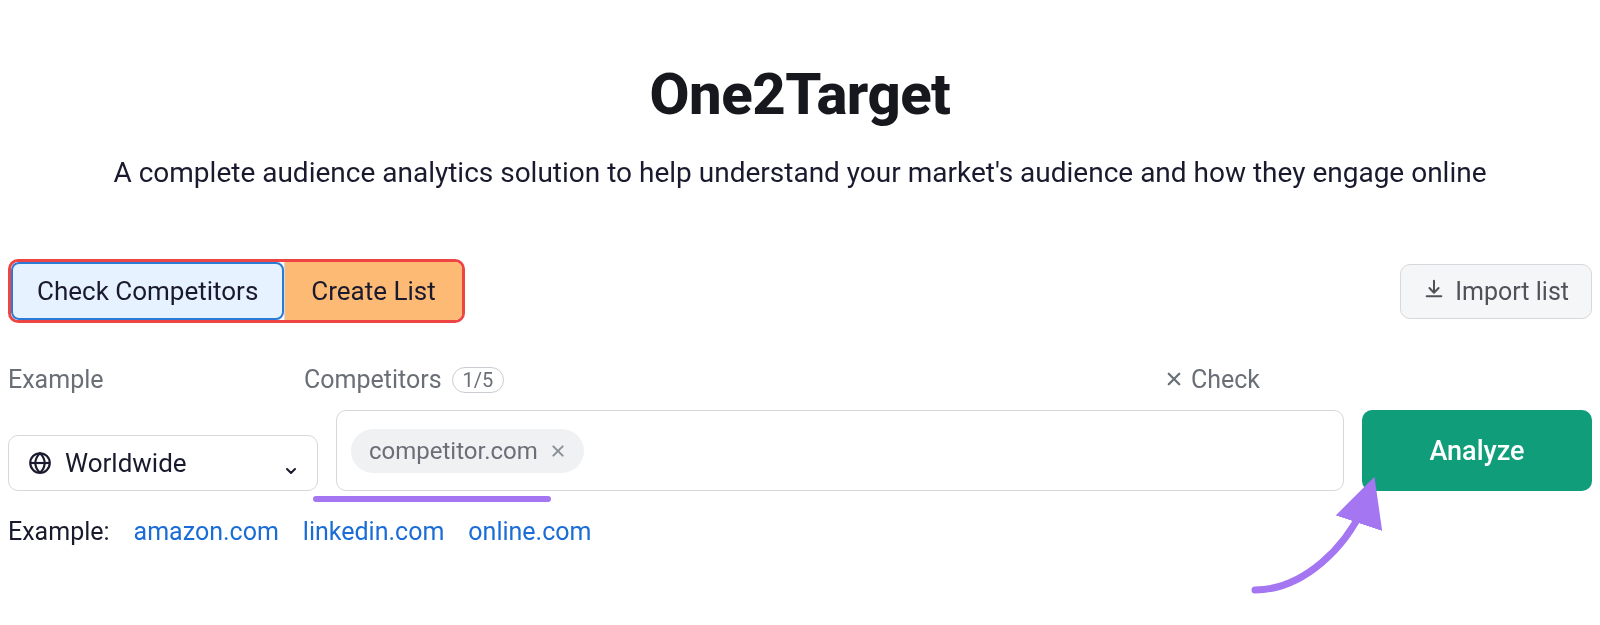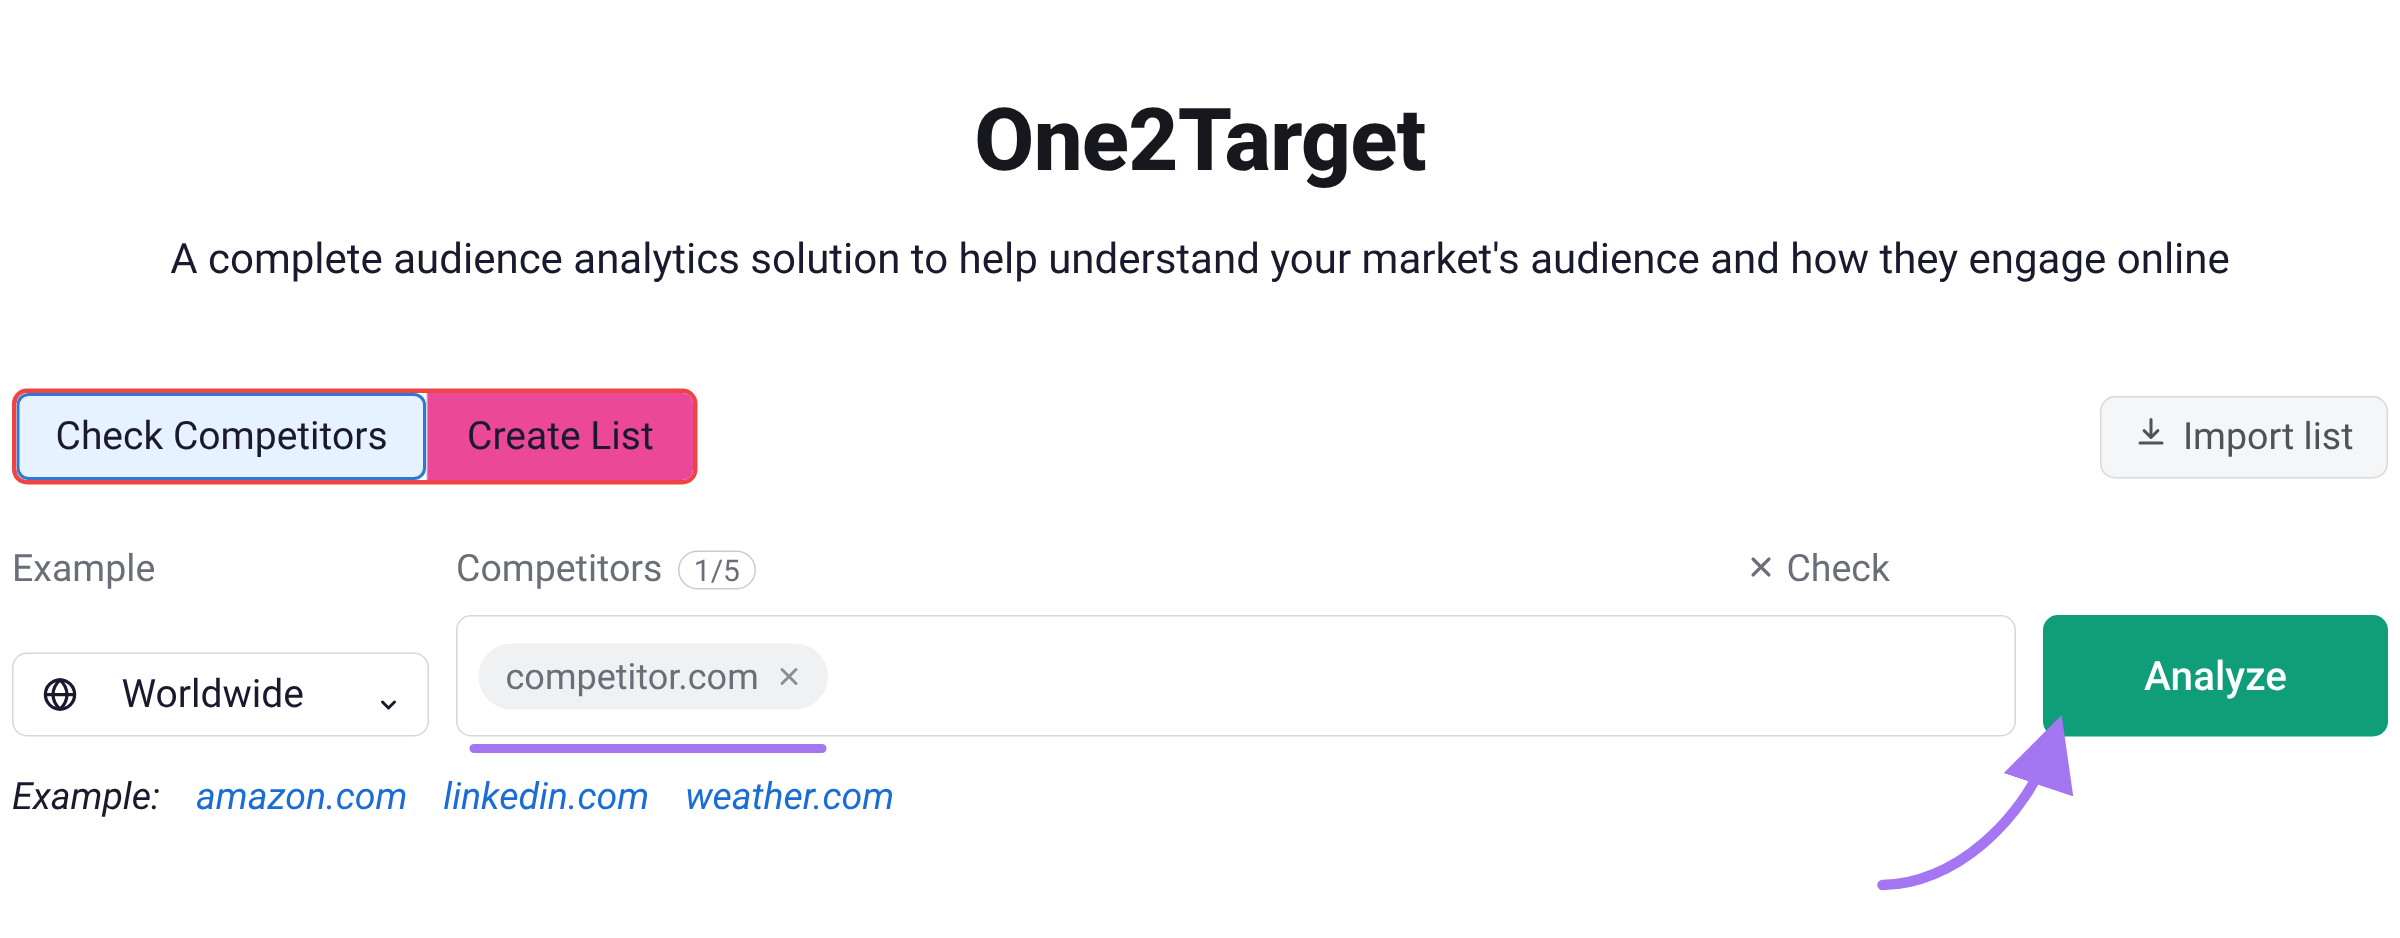--- a/index.html
+++ b/index.html
@@ -35,21 +35,21 @@
       margin-top: 70px;
       padding: 0 8px;
     }
     .tab-group {
       display: flex;
       border: 3px solid #ef4444;
       border-radius: 10px;
       overflow: hidden;
     }
     .tab-btn {
-      background: #ec4899;
+      background: #fdba74;
       border: none;
       padding: 14px 26px;
       font-size: 26px;
       color: #1a1a2e;
       cursor: pointer;
       font-family: inherit;
     }
     .tab-btn.active {
       background: #e6f2ff;
       outline: 2px solid #2a7ad6;
@@ -105,28 +105,28 @@
     .inputs-row {
       display: flex;
       align-items: stretch;
       gap: 18px;
       margin-top: 16px;
       padding: 0 8px;
     }
     .location-select {
       display: flex;
       align-items: center;
-      gap: 28px;
+      gap: 12px;
       border: 1px solid #d6d8db;
       border-radius: 10px;
       padding: 12px 18px;
       font-size: 26px;
       color: #1a1a2e;
       background: #ffffff;
-      width: 278px;
+      width: 310px;
       cursor: pointer;
       justify-content: flex-start;
       margin-top: 25px;
     }
     .location-select .globe { width: 26px; height: 26px; }
     .location-select .caret { width: 16px; height: 16px; margin-left: auto; }
     .competitor-input {
       flex: 1;
       border: 1px solid #d6d8db;
       border-radius: 10px;
@@ -158,21 +158,20 @@
       font-family: inherit;
       width: 230px;
     }
     .examples-row {
       display: flex;
       align-items: center;
       gap: 24px;
       margin-top: 26px;
       padding: 0 8px;
       font-size: 25px;
-      font-style: italic;
     }
     .examples-label { color: #1a1a2e; }
     .example-link {
       color: #1a6cd6;
       text-decoration: none;
       cursor: pointer;
     }
     
     .underline-mark {
       position: absolute;
@@ -257,21 +256,21 @@
     </span>
   </div>
 
   <button class="analyze-btn">Analyze</button>
 </div>
 
 <div class="examples-row">
   <span class="examples-label">Example:</span>
   <a class="example-link">amazon.com</a>
   <a class="example-link">linkedin.com</a>
-  <a class="example-link">weather.com</a>
+  <a class="example-link">online.com</a>
 </div>
 
 <div class="underline-mark"></div>
 <svg class="arrow-mark" width="180" height="130">
   <defs>
     <marker id="arrh" markerWidth="7" markerHeight="7" refX="5" refY="3.5" orient="auto">
       <polygon points="0 0, 7 3.5, 0 7" fill="#a476f2"></polygon>
     </marker>
   </defs>
   <path d="M15 120 C 60 120, 110 80, 130 20" stroke="#a476f2" stroke-width="7" fill="none" stroke-linecap="round" marker-end="url(#arrh)"></path>

